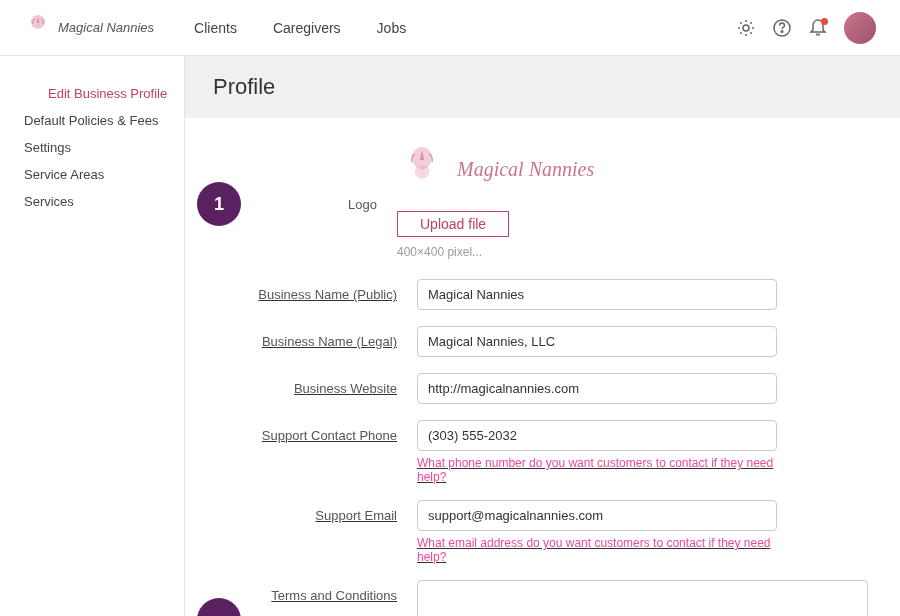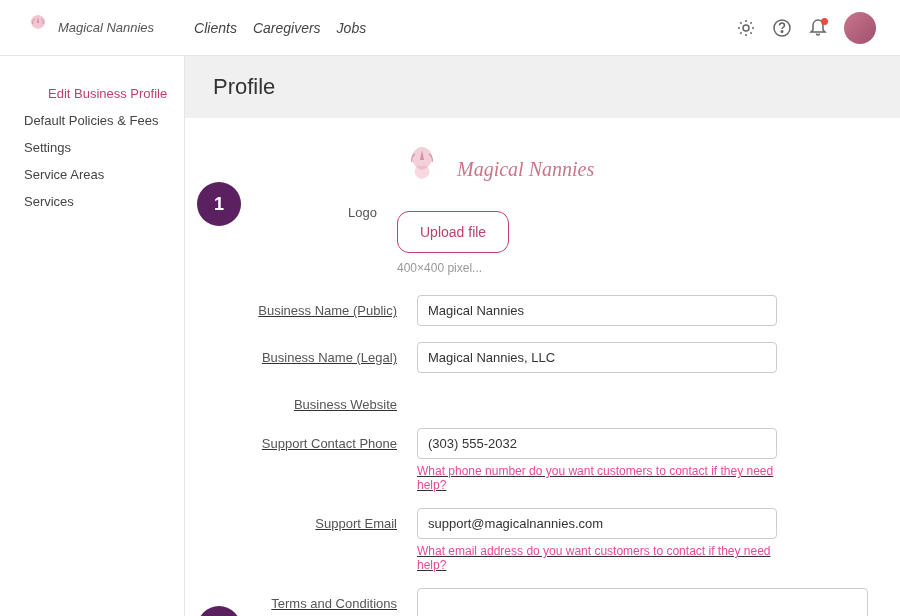--- a/index.html
+++ b/index.html
@@ -25,23 +25,22 @@
       color: #c9768a;
       font-size: 22px;
     }
     .nav-logo-text {
       font-size: 13px;
       color: #555;
       font-style: italic;
     }
     .nav-links {
       display: flex;
-      gap: 16px;
+      gap: 36px;
       flex: 1;
-      font-style: italic;
     }
     .nav-link {
       font-size: 14px;
       color: #444;
       text-decoration: none;
       cursor: pointer;
     }
     .nav-actions {
       display: flex;
       align-items: center;
@@ -175,22 +174,22 @@
       font-size: 18px;
       font-weight: 600;
       position: absolute;
     }
 
     
     .upload-btn {
       border: 1px solid #c0406a;
       background: #fff;
       color: #c0406a;
-      padding: 12px 22px;
-      border-radius: 12px;
+      padding: 4px 22px;
+      border-radius: 0;
       font-size: 14px;
       cursor: pointer;
       margin-bottom: 8px;
     }
     .upload-hint {
       font-size: 12px;
       color: #999;
     }
 
     
@@ -338,20 +337,23 @@
 
       <div class="form-row">
         <label class="form-label">Business Name (Legal)</label>
         <div class="form-field-wrap">
           <input class="form-input" type="text" value="Magical Nannies, LLC" style="">
         </div>
       </div>
 
       <div class="form-row">
         <label class="form-label">Business Website</label>
+        <div class="form-field-wrap">
+          <input class="form-input" type="text" value="http://magicalnannies.com" style="">
+        </div>
       </div>
 
       <div class="form-row">
         <label class="form-label">Support Contact Phone</label>
         <div class="form-field-wrap">
           <input class="form-input" type="text" value="(303) 555-2032" style="">
           <p class="form-hint">What phone number do you want customers to contact if they need help?</p>
         </div>
       </div>
 

